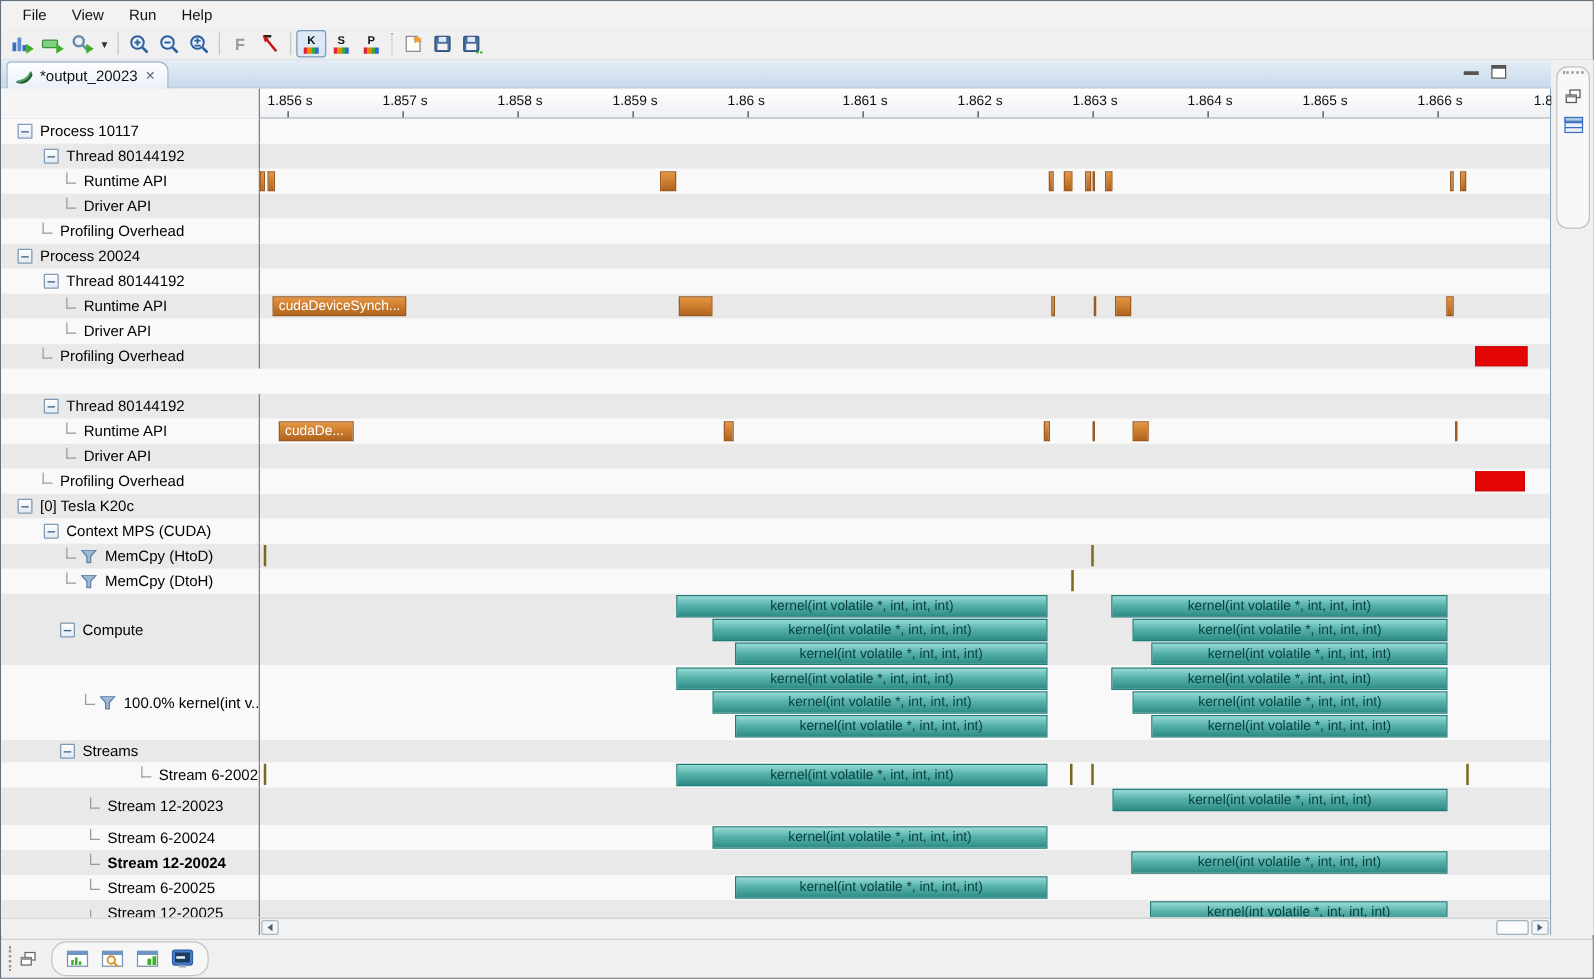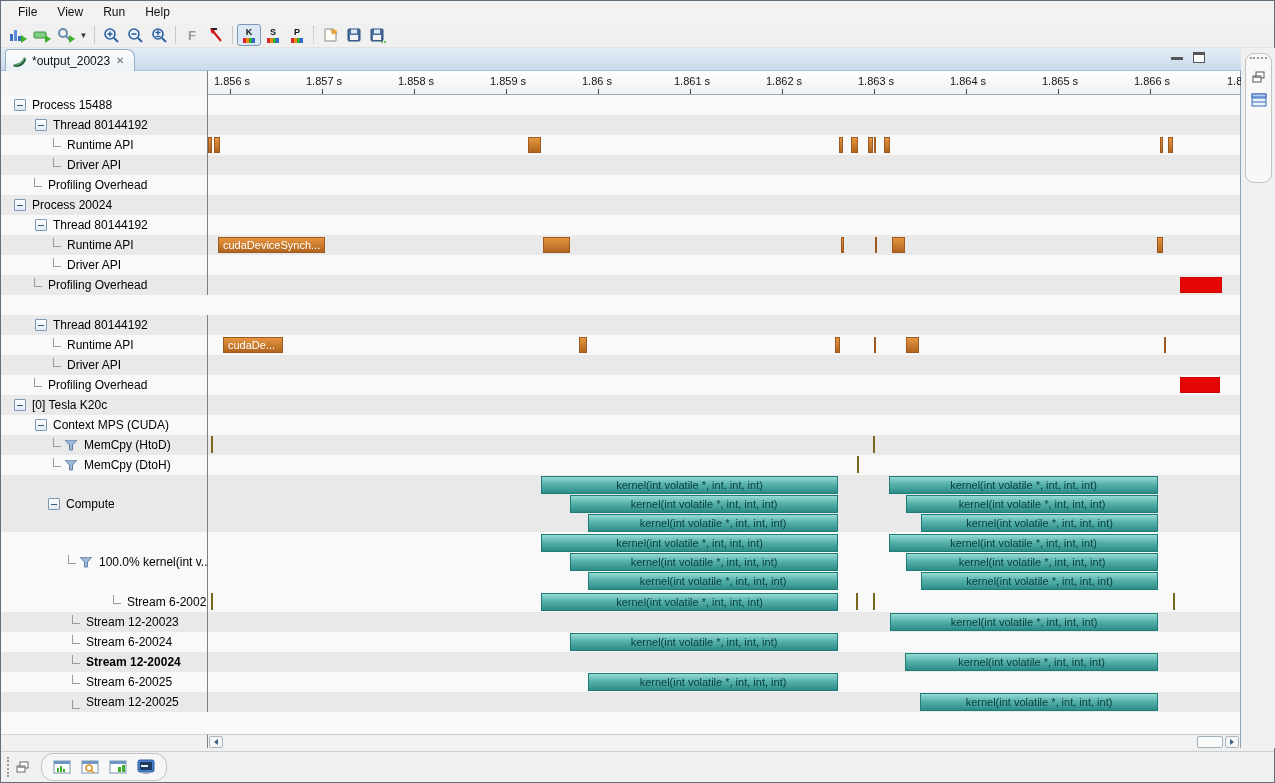--- a/index.html
+++ b/index.html
@@ -258,21 +258,21 @@
         <span class="rlabel" style="left: 1226px;">1.8</span>
       </div>
     <div class="ruler-left"></div>
     <div class="rows" id="rows">
         <div class="row" style="height: 20px;">
           <div class="tcell sa">
             <div class="tin" style="padding-left: 13px;">
               <span class="exp">
                 <i></i>
               </span>
-              <span class="tlabel">Process 15488</span>
+              <span class="tlabel">Process 10117</span>
             </div>
           </div>
           <div class="lane sa"></div>
         </div>
         <div class="row" style="height: 20px;">
           <div class="tcell sb">
             <div class="tin" style="padding-left: 34px;">
               <span class="exp">
                 <i></i>
               </span>
@@ -548,38 +548,49 @@
             <div class="sublane" style="top: 39px;">
               <div class="bar c-t" style="left: 380px; width: 250px;">
                 <span>kernel(int volatile *, int, int, int)</span>
               </div>
               <div class="bar c-t" style="left: 713px; width: 237px;">
                 <span>kernel(int volatile *, int, int, int)</span>
               </div>
             </div>
           </div>
         </div>
+        <div class="row" style="height: 18px;">
+          <div class="tcell sb">
+            <div class="tin" style="padding-left: 47px;">
+              <span class="exp">
+                <i></i>
+              </span>
+              <span class="tlabel">Streams</span>
+            </div>
+          </div>
+          <div class="lane sb"></div>
+        </div>
         <div class="row" style="height: 20px;">
           <div class="tcell sa">
             <div class="tin" style="padding-left: 100px; margin-left: 12px;">
               <span class="conn"></span>
               <span class="tlabel">Stream 6-20023</span>
             </div>
           </div>
           <div class="lane sa">
             <div class="bar c-t" style="left: 333px; width: 297px;">
               <span>kernel(int volatile *, int, int, int)</span>
             </div>
             <div class="mark" style="left: 3px;"></div>
             <div class="mark" style="left: 648px;"></div>
             <div class="mark" style="left: 665px;"></div>
             <div class="mark" style="left: 965px;"></div>
           </div>
         </div>
-        <div class="row" style="height: 20px;">
+        <div class="row" style="height: 30px;">
           <div class="tcell sb">
             <div class="tin" style="padding-left: 71px;">
               <span class="conn"></span>
               <span class="tlabel">Stream 12-20023</span>
             </div>
           </div>
           <div class="lane sb">
             <div class="bar c-t" style="left: 682px; width: 268px;">
               <span>kernel(int volatile *, int, int, int)</span>
             </div>

